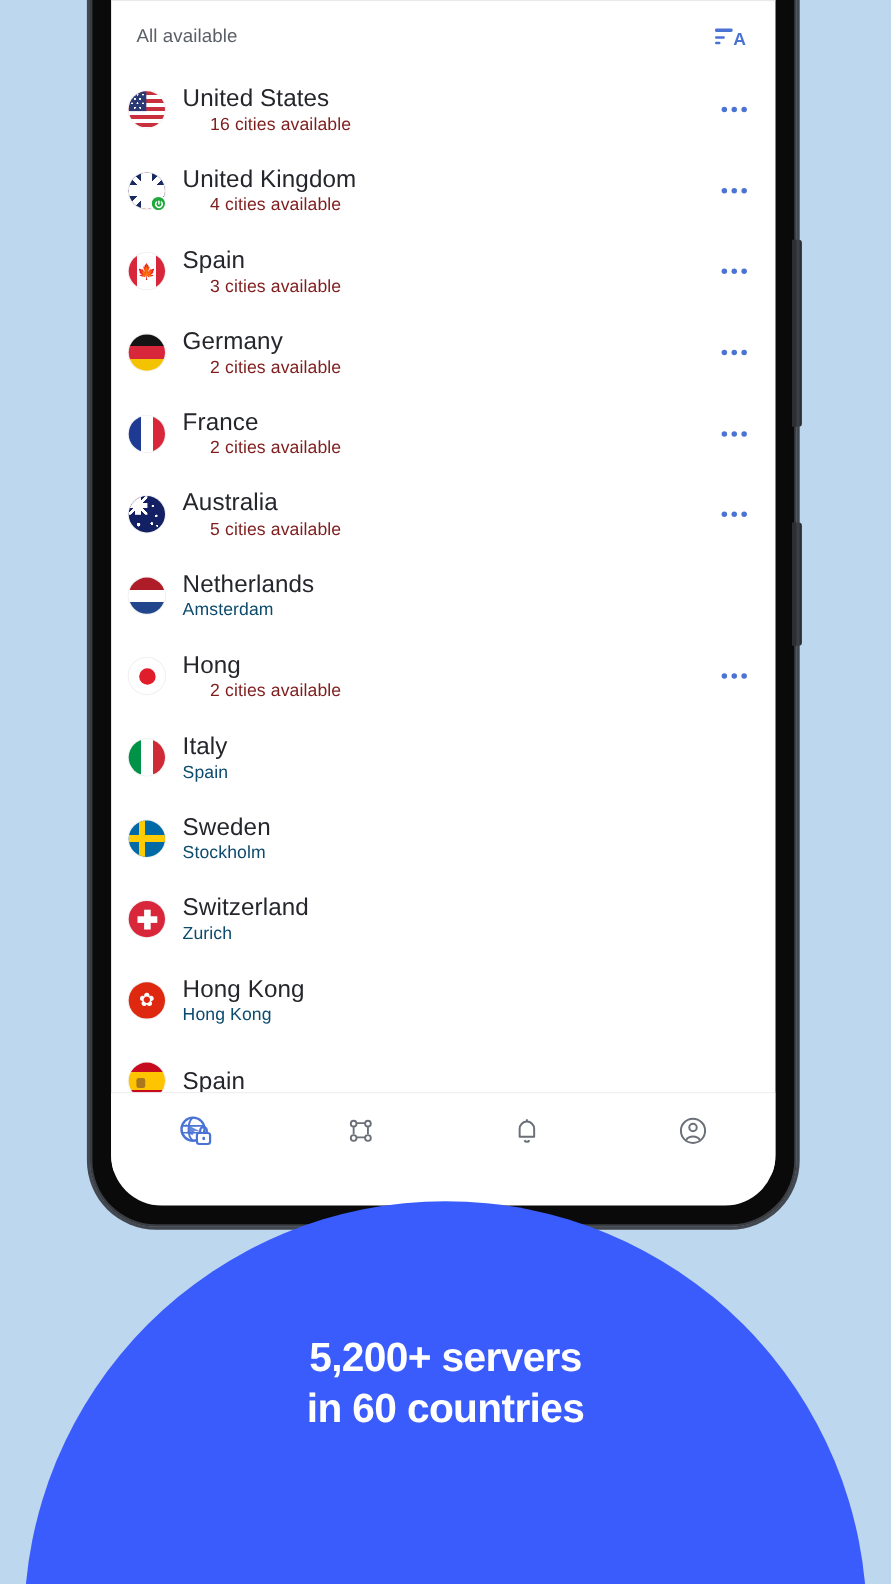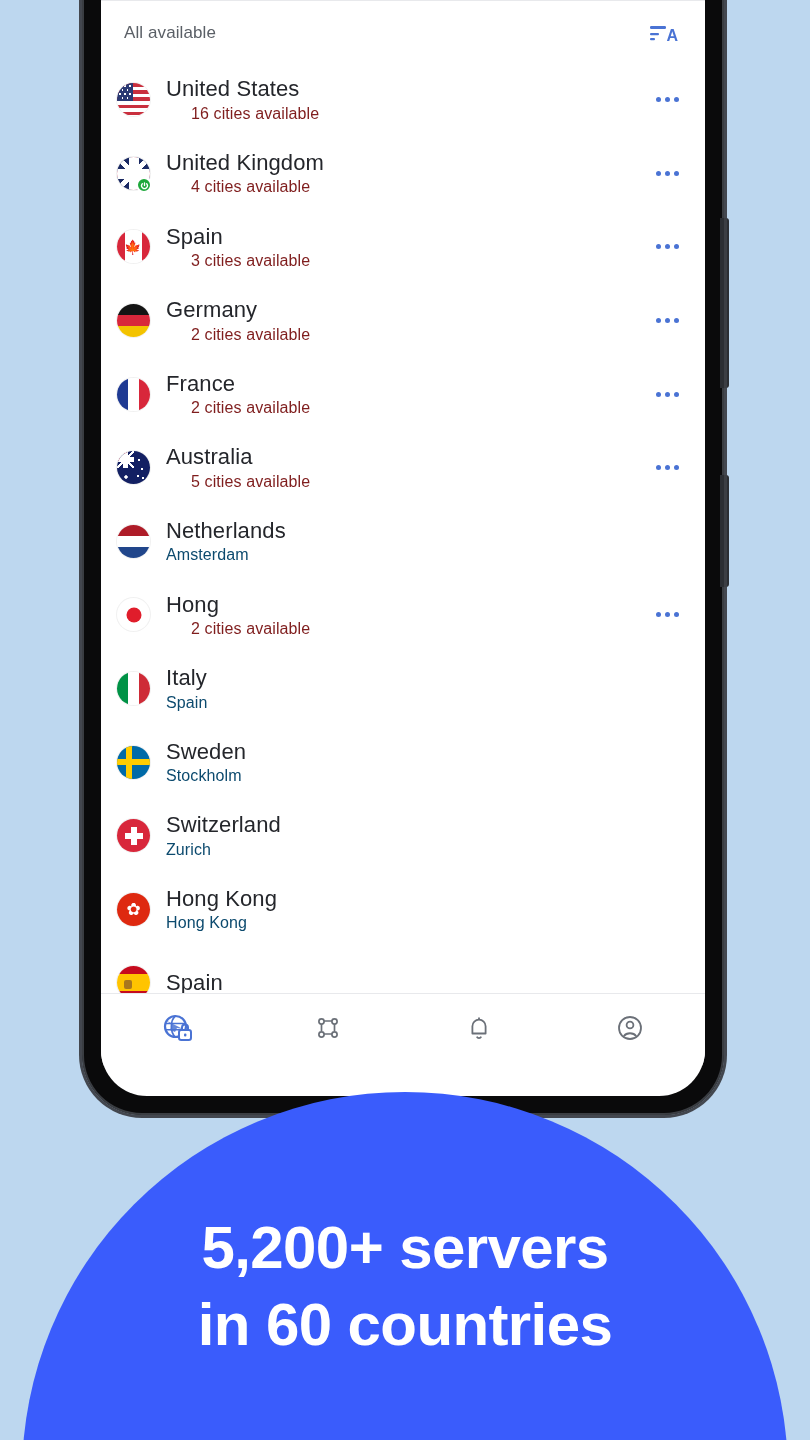--- a/index.html
+++ b/index.html
@@ -205,21 +205,21 @@
   
   #promo-circle{
     position:absolute; left:22px; top:1092px;
     width:766px; height:766px;
     border-radius:50%;
     background:#3a5cfc;
   }
   #promo-text{
     position:absolute; left:0; top:1210px; width:810px;
     text-align:center; color:#ffffff;
-    font-size:60px; font-weight:bold; line-height:1.28;
+    font-size:37px; font-weight:bold; line-height:1.28;
     letter-spacing:-.6px;
   }
   #promo-line1, #promo-line2 { display:block; }
 </style>
 </head>
 <body>
 
 <div id="stage">
 
   <div id="phone-frame">

